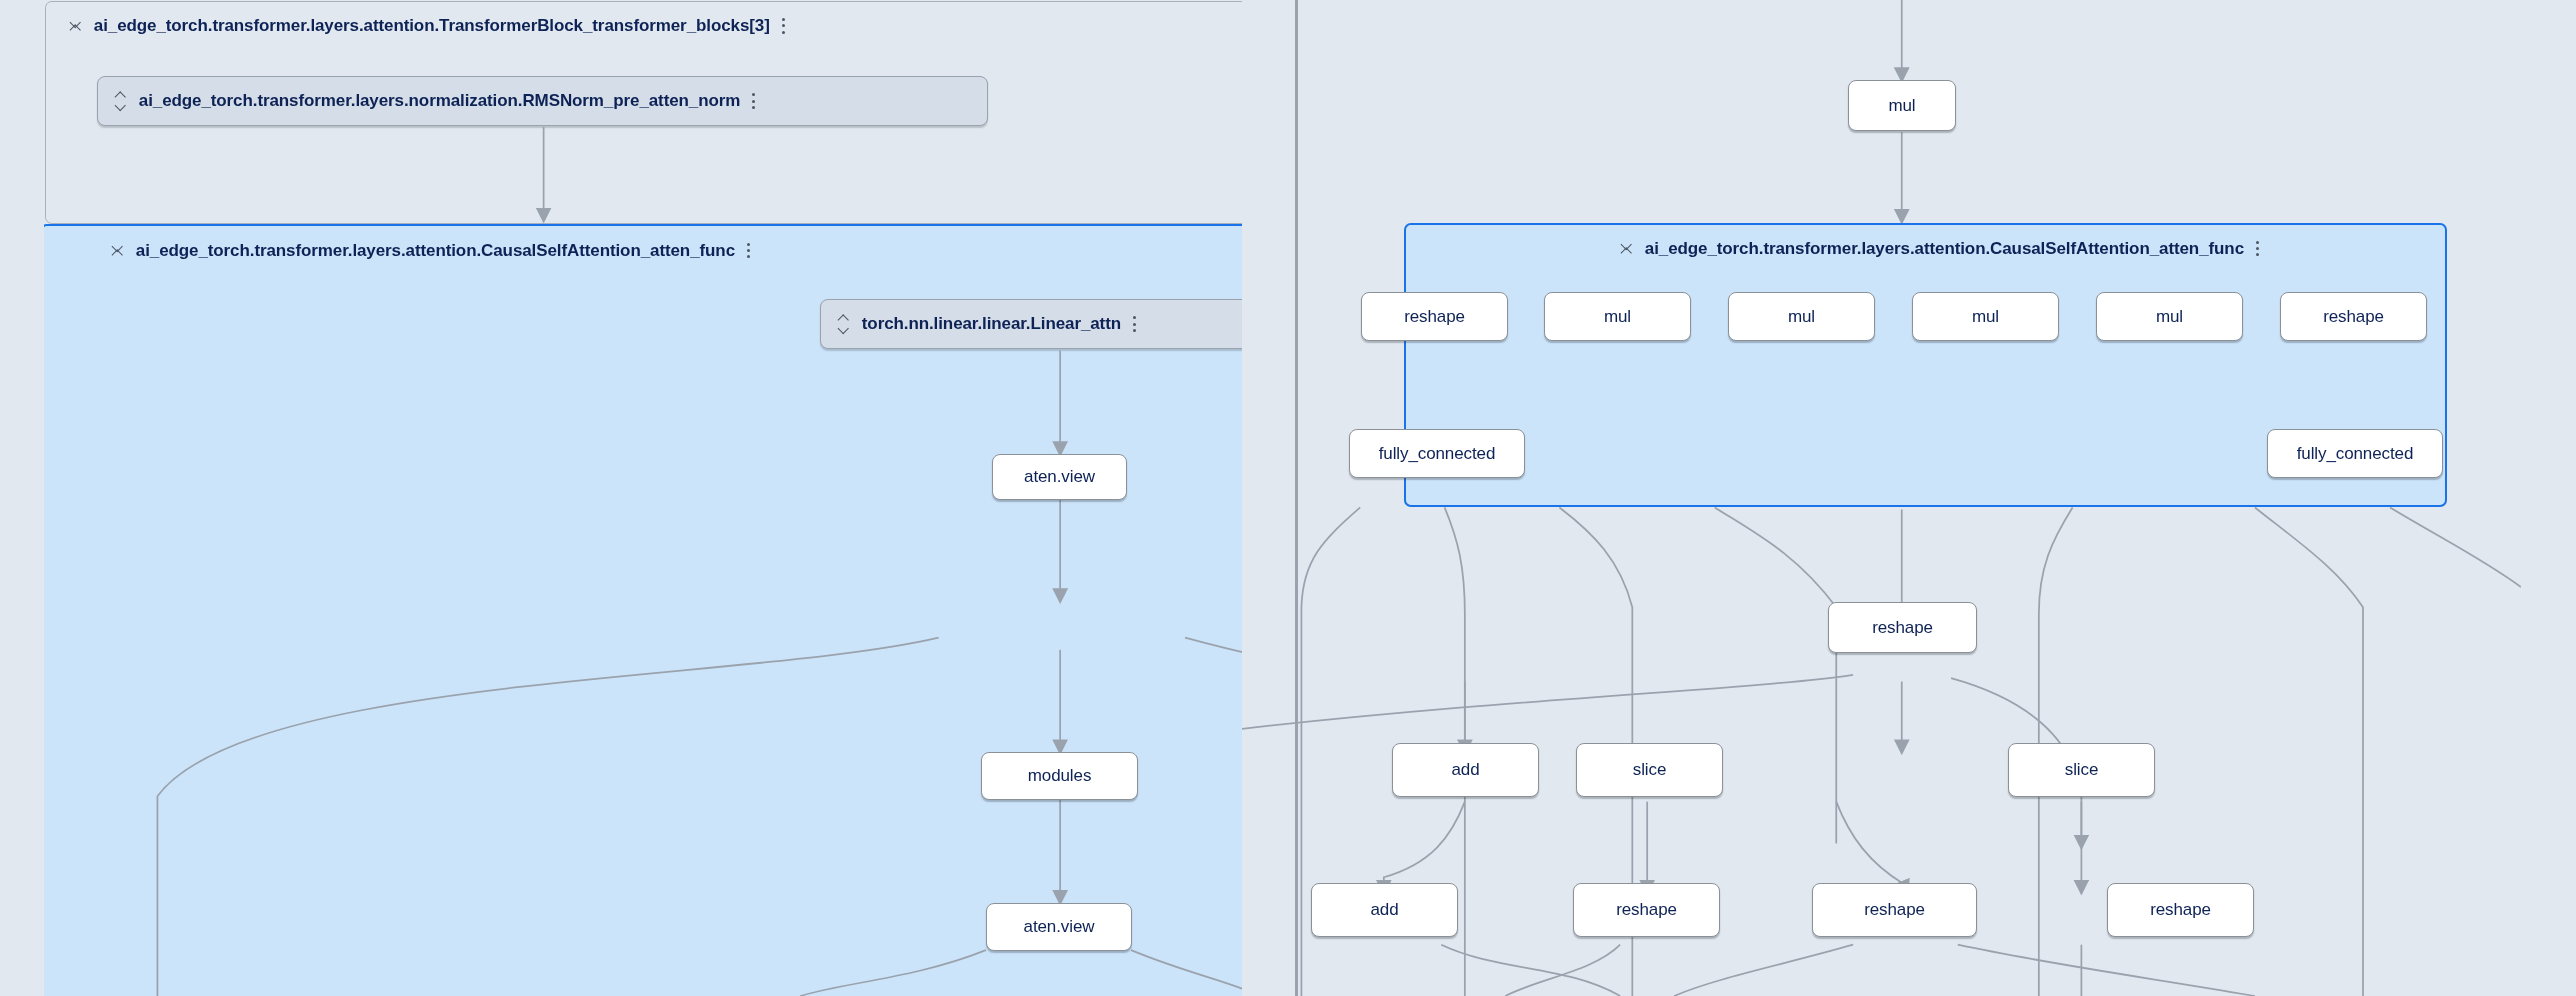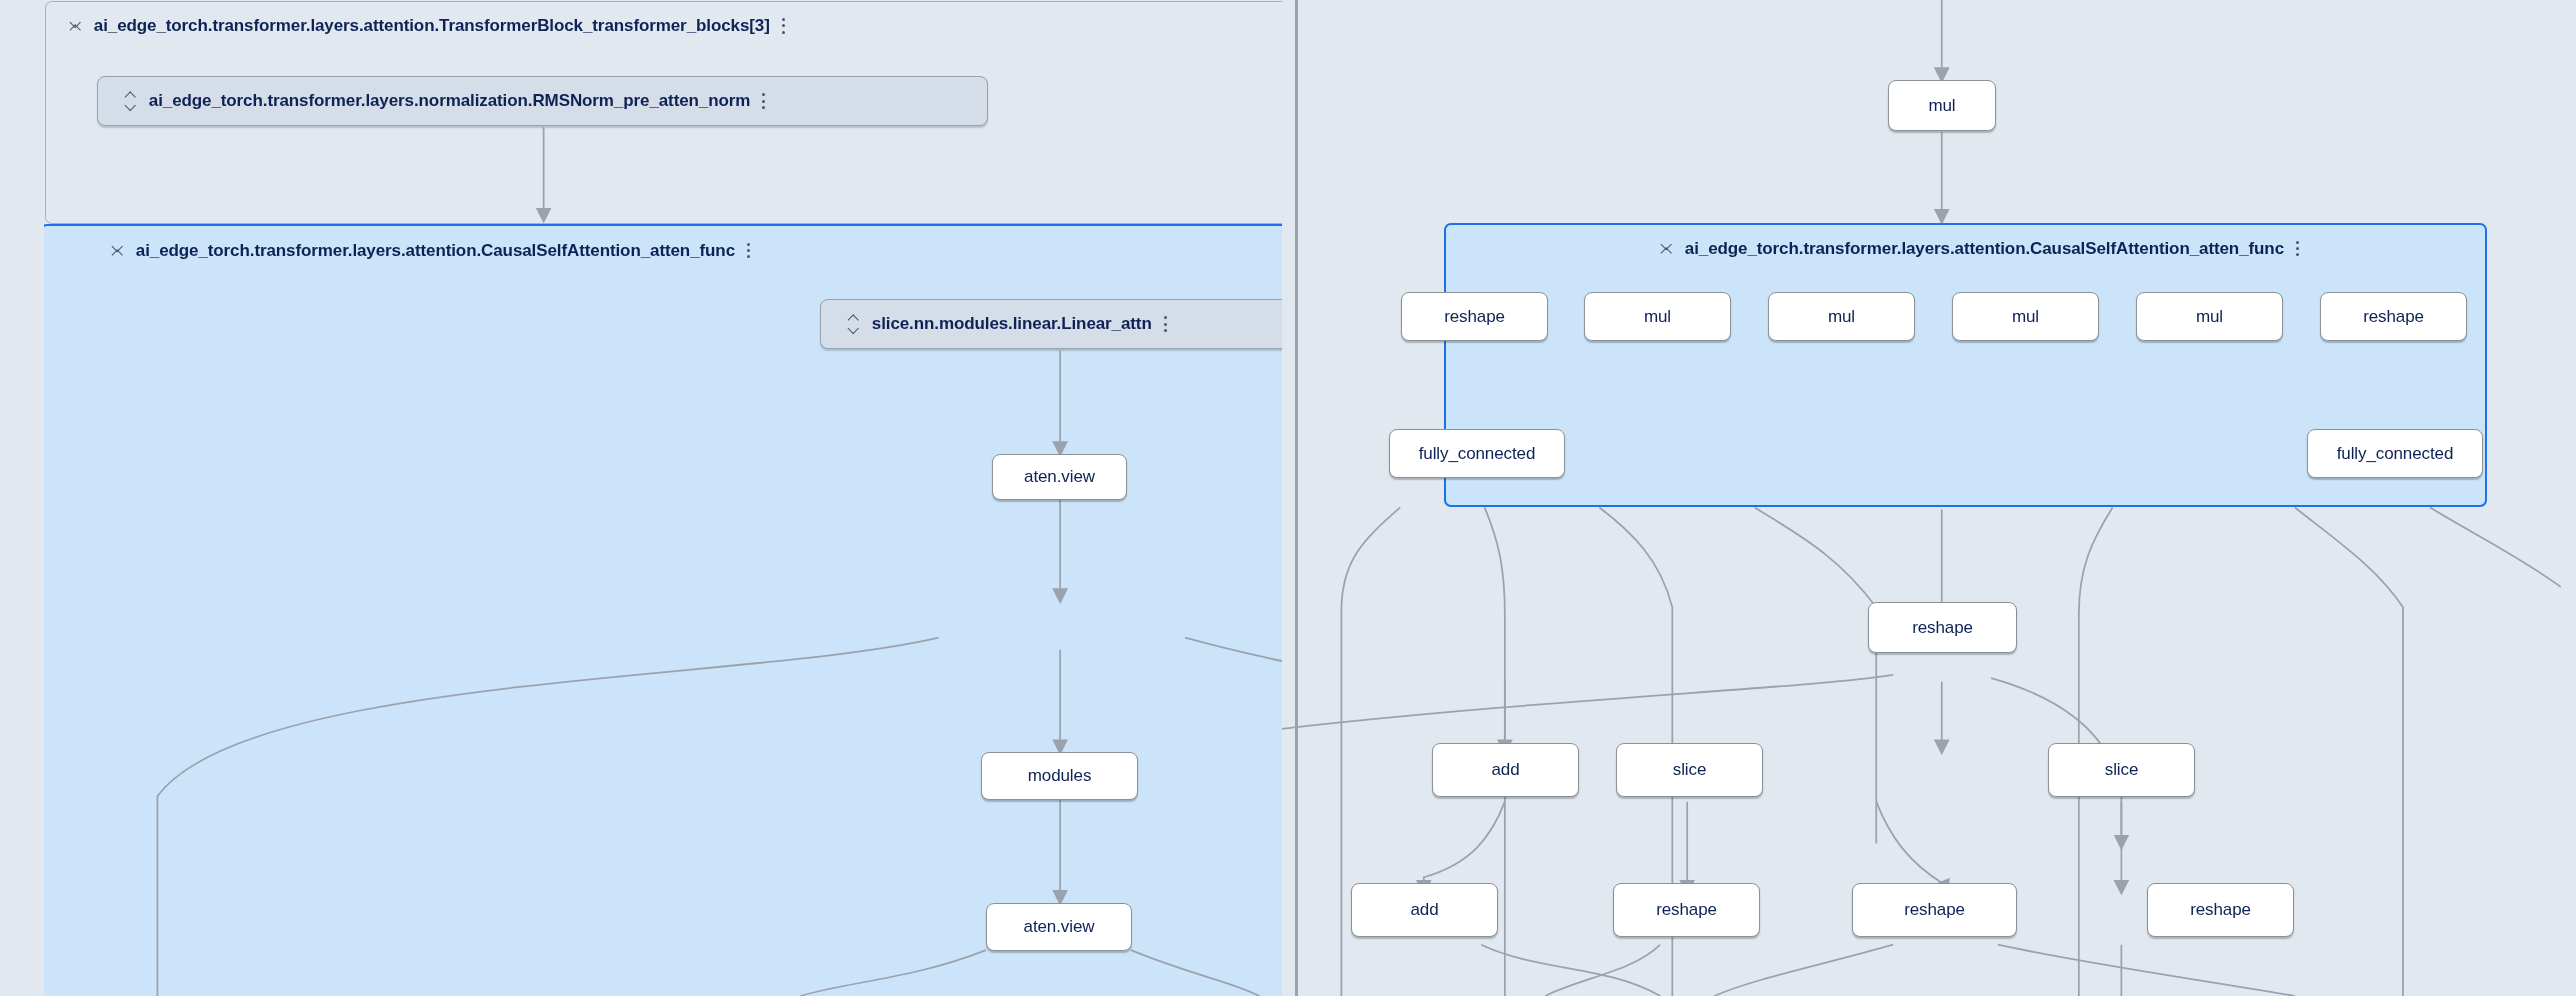--- a/index.html
+++ b/index.html
@@ -19,21 +19,21 @@
 
   
   .panel {
     position: absolute;
     top: 0;
     height: 996px;
     background: #e2e8f0;
     overflow: hidden;
   }
   #panel-left  { left: 0;    width: 1295px; margin-left: 44px; }
-  #panel-right { left: 1282px; width: 1279px; }
+  #panel-right { left: 1242px; width: 1279px; }
 
   .panel-divider {
     position: absolute;
     top: 0;
     left: 1295px;
     width: 2.7px;
     height: 996px;
     background: #9aa3ad;
     z-index: 60;
   }
@@ -124,21 +124,21 @@
     border-radius: 50%;
     background: #4c5663;
   }
 
   
   .group-pill {
     position: absolute;
     box-sizing: border-box;
     display: flex;
     align-items: center;
-    padding: 0 25px;
+    padding: 0 15px;
     background: #d5dde8;
     border: 1.4px solid #9aa3ad;
     border-radius: 8px;
     box-shadow: 0 1.4px 1.4px rgba(40,50,60,.22);
     white-space: nowrap;
   }
   .group-pill .pill-label {
     font-size: 17px;
     font-weight: 700;
     color: #0d2255;
@@ -202,21 +202,21 @@
       <span class="group-title">ai_edge_torch.transformer.layers.attention.CausalSelfAttention_atten_func</span>
       <span class="dots-icon">
         <i></i>
           <i></i>
           <i></i>
       </span>
     </div>
 
     <div class="group-pill" style="left:776px; top:299px; width:479px; height:50px;">
       <span class="chev-icon expand"></span>
-      <span class="pill-label">slice.nn.modules.linear.Linear_attn</span>
+      <span class="pill-label">torch.nn.linear.linear.Linear_attn</span>
       <span class="dots-icon">
         <i></i>
           <i></i>
           <i></i>
       </span>
     </div>
 
     <svg class="edge-layer" viewBox="0 0 1918 1476" preserveAspectRatio="none">
       <defs>
         <marker id="ahL" markerWidth="9" markerHeight="9" refX="7" refY="4.5" orient="auto" markerUnits="strokeWidth">

